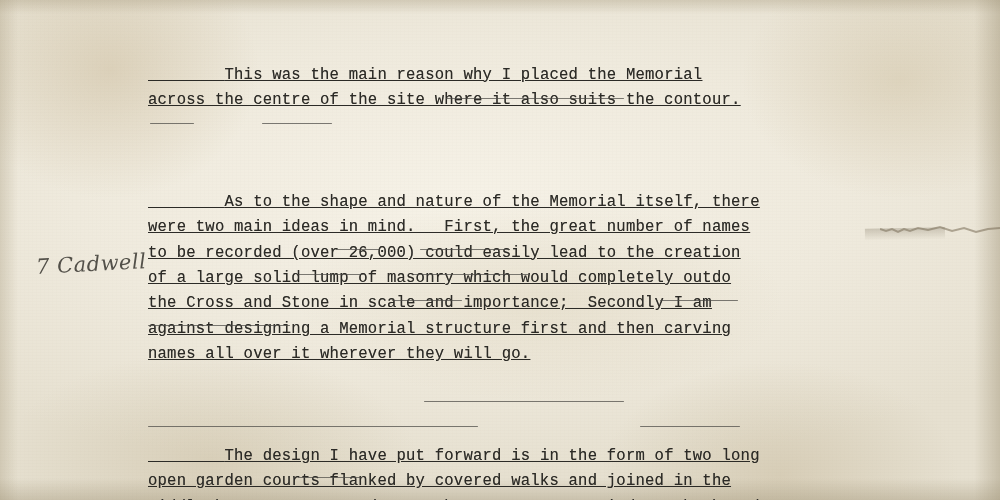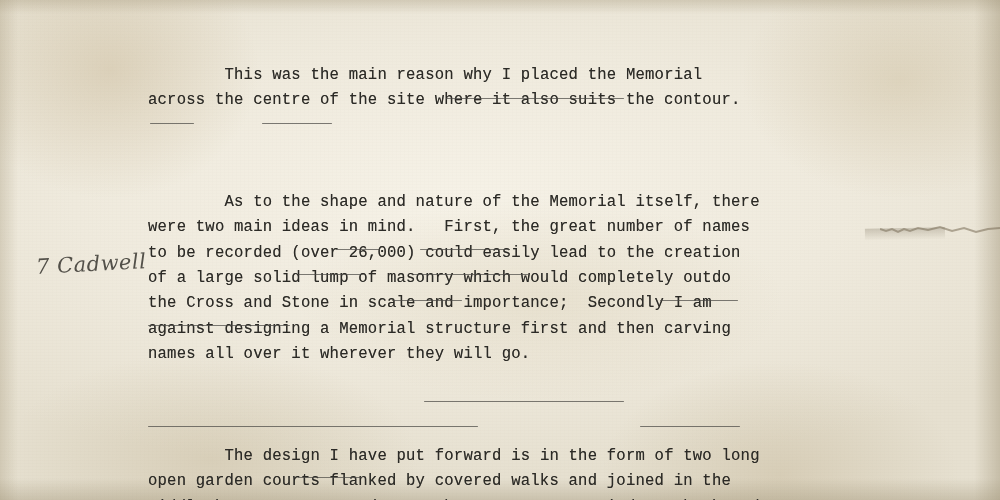--- a/index.html
+++ b/index.html
@@ -93,21 +93,21 @@
     left: 148px;
     top: 12px;
     width: 780px;
     font-size: 15.6px;
     line-height: 25.4px;
     letter-spacing: 0.2px;
     color: #2b2a26;
     white-space: pre-wrap;
     text-shadow: 0 0 0.6px rgba(43,42,38,0.55);
   }
-  .para { margin: 0 0 25.4px 0; white-space: pre-wrap; }
+  .para { margin: 0 0 25.4px 0; white-space: pre-wrap; text-decoration: underline; }
   .para:last-child { margin-bottom: 0; }
 
   
   .ul {
     position: absolute;
     height: 1.4px;
     background: #4b4a45;
     opacity: 0.72;
     border-radius: 1px;
     pointer-events: none;

